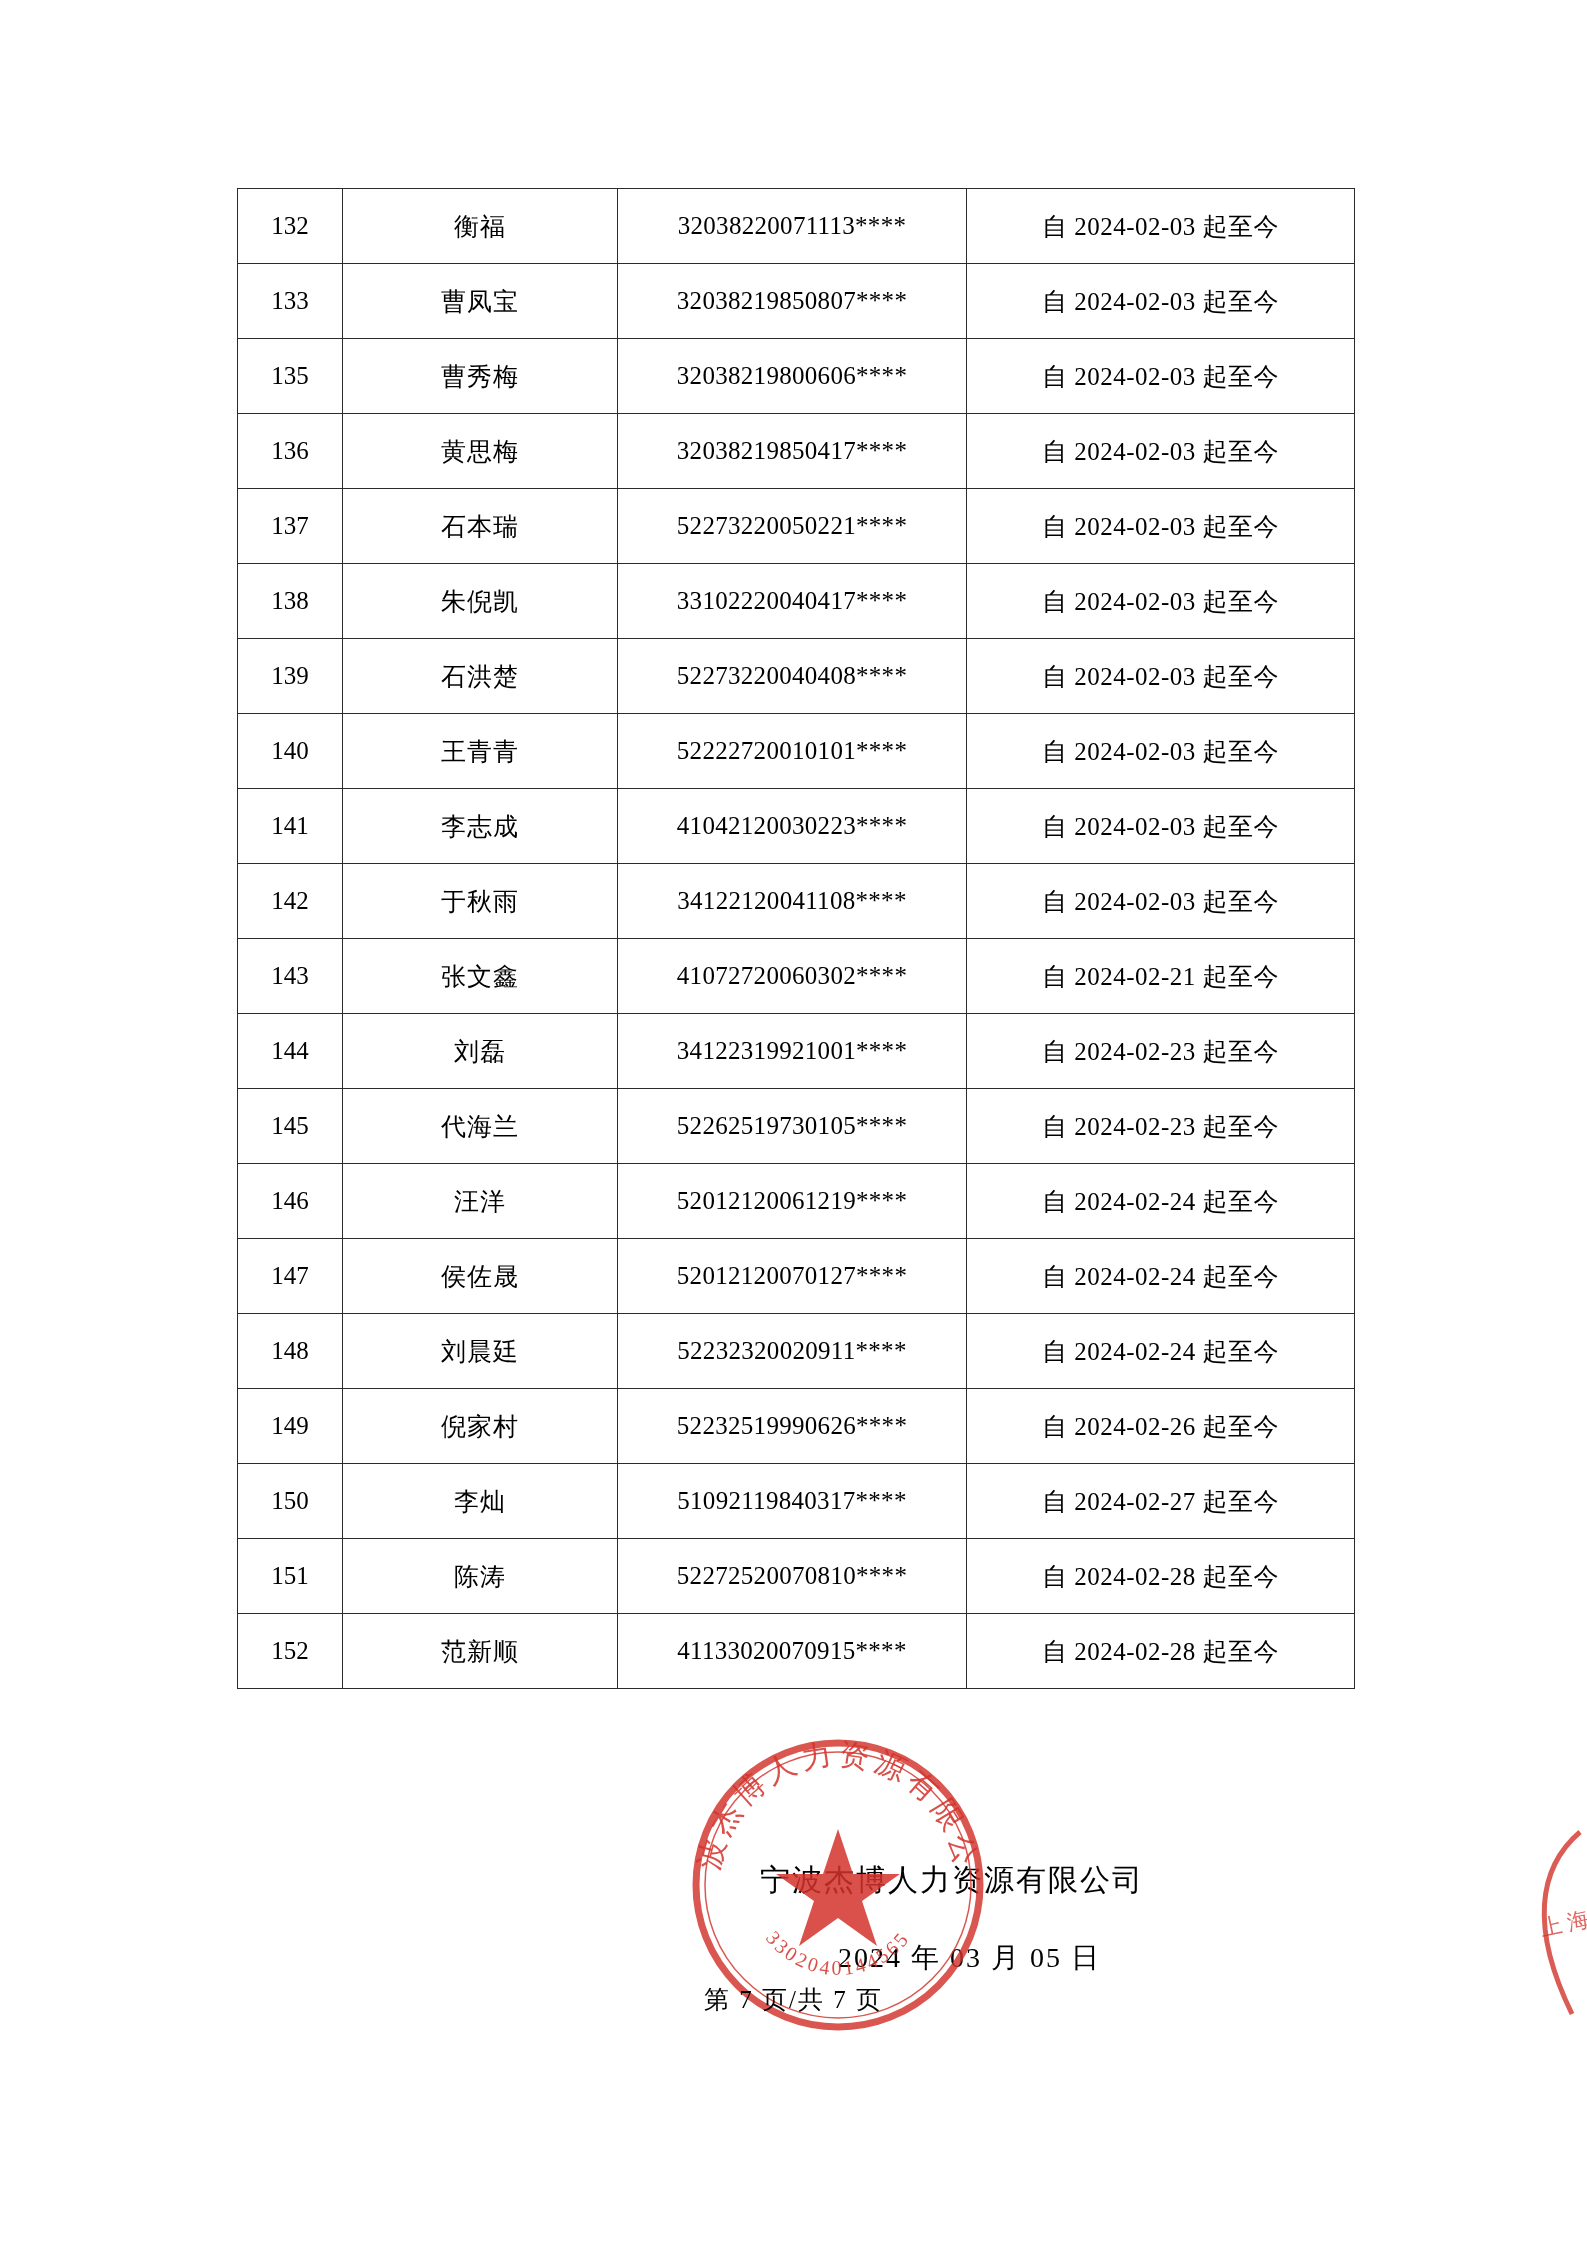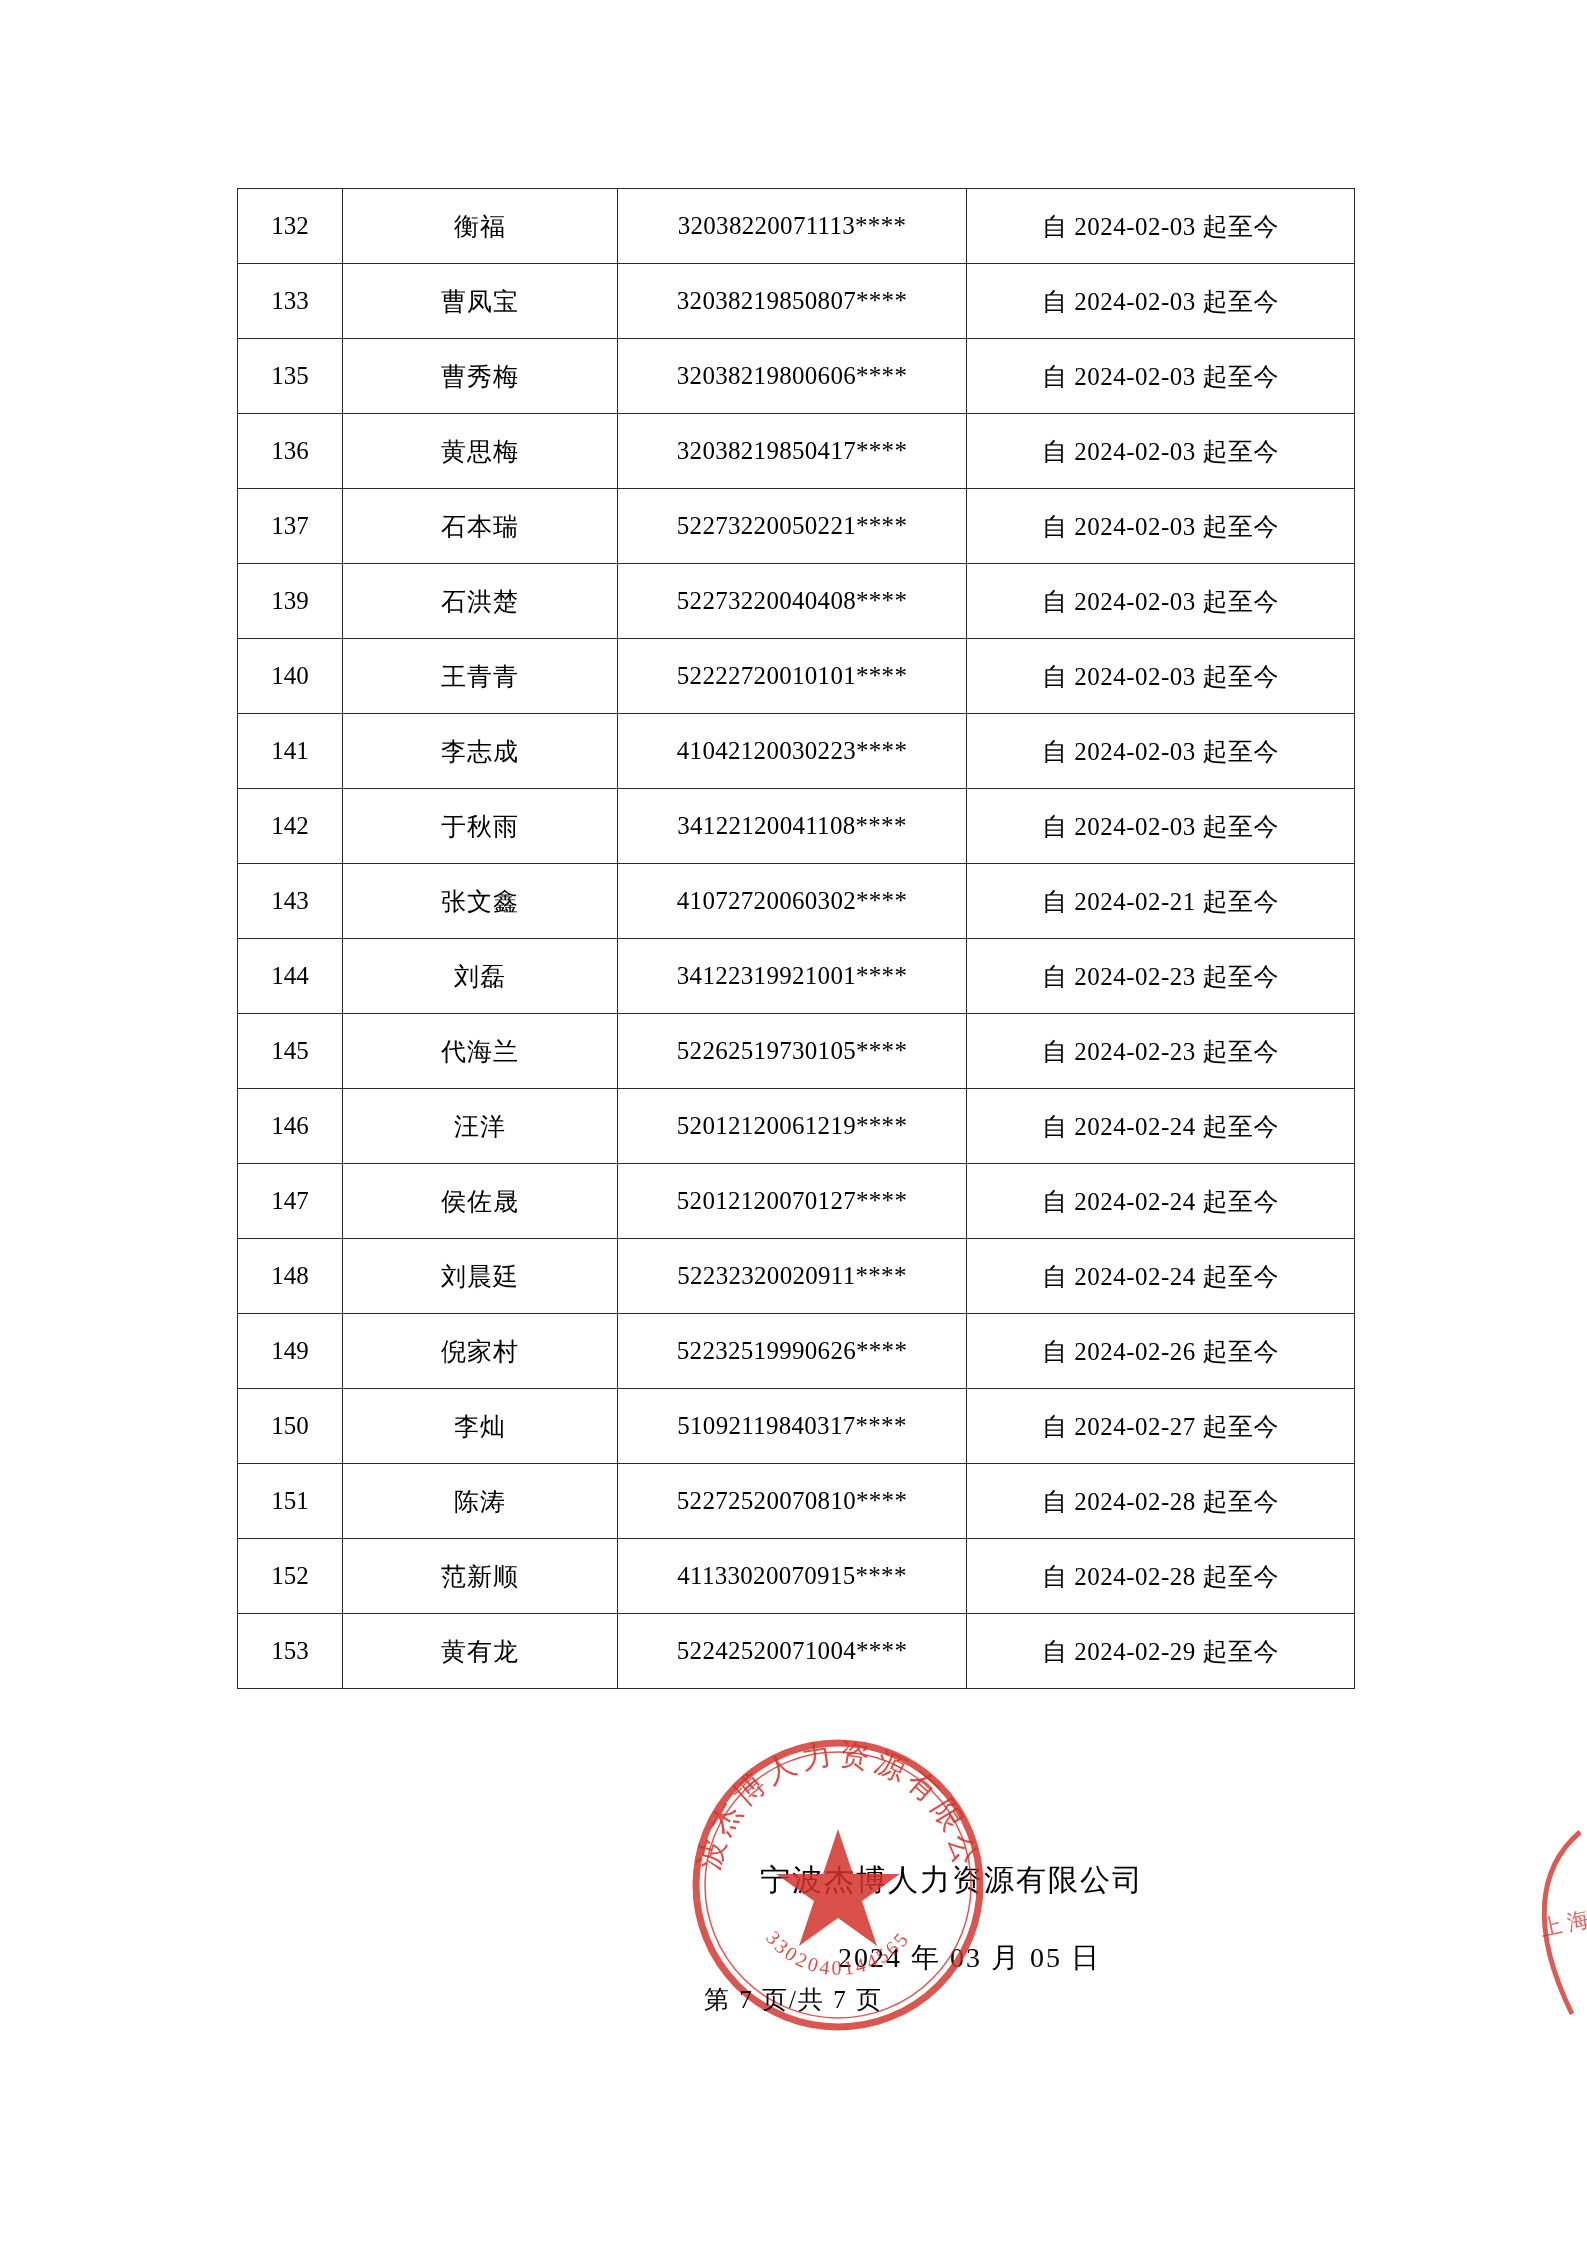--- a/index.html
+++ b/index.html
@@ -137,20 +137,26 @@
         <td class="col-id cell-id">32038219850417****</td>
         <td class="col-period cell-period">自 2024-02-03 起至今</td>
       </tr>
       <tr>
         <td class="col-index">137</td>
         <td class="col-name cell-name">石本瑞</td>
         <td class="col-id cell-id">52273220050221****</td>
         <td class="col-period cell-period">自 2024-02-03 起至今</td>
       </tr>
       <tr>
+        <td class="col-index">138</td>
+        <td class="col-name cell-name">朱倪凯</td>
+        <td class="col-id cell-id">33102220040417****</td>
+        <td class="col-period cell-period">自 2024-02-03 起至今</td>
+      </tr>
+      <tr>
         <td class="col-index">139</td>
         <td class="col-name cell-name">石洪楚</td>
         <td class="col-id cell-id">52273220040408****</td>
         <td class="col-period cell-period">自 2024-02-03 起至今</td>
       </tr>
       <tr>
         <td class="col-index">140</td>
         <td class="col-name cell-name">王青青</td>
         <td class="col-id cell-id">52222720010101****</td>
         <td class="col-period cell-period">自 2024-02-03 起至今</td>
@@ -219,26 +225,20 @@
         <td class="col-index">151</td>
         <td class="col-name cell-name">陈涛</td>
         <td class="col-id cell-id">52272520070810****</td>
         <td class="col-period cell-period">自 2024-02-28 起至今</td>
       </tr>
       <tr>
         <td class="col-index">152</td>
         <td class="col-name cell-name">范新顺</td>
         <td class="col-id cell-id">41133020070915****</td>
         <td class="col-period cell-period">自 2024-02-28 起至今</td>
-      </tr>
-      <tr>
-        <td class="col-index">153</td>
-        <td class="col-name cell-name">黄有龙</td>
-        <td class="col-id cell-id">52242520071004****</td>
-        <td class="col-period cell-period">自 2024-02-29 起至今</td>
       </tr>
     </tbody>
   </table>
 
   <div class="signature-block">
     <div class="company-name">宁波杰博人力资源有限公司</div>
     <div class="sign-date">2024 年 03 月 05 日</div>
   </div>
 
   <div class="seal">

